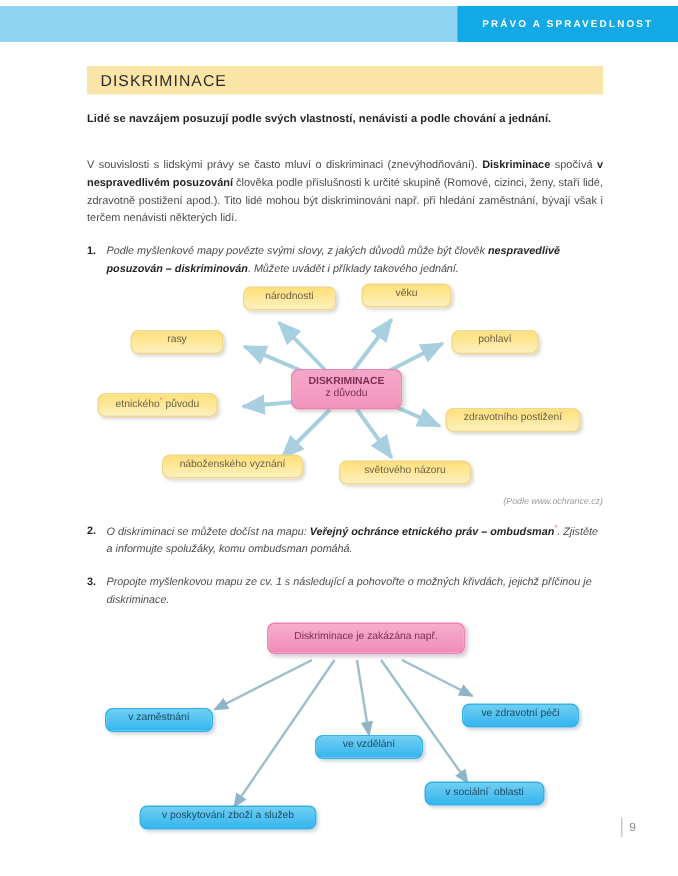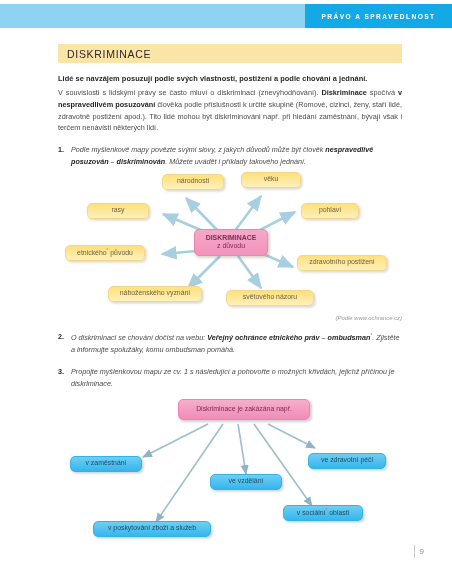--- a/index.html
+++ b/index.html
@@ -65,21 +65,21 @@
   
   .lead {
     margin-top: 11px;
     font-size: 7.4px;
     font-weight: bold;
     color: #231f20;
     letter-spacing: 0.06px;
     line-height: 1.45;
   }
   .para {
-    margin-top: 2px;
+    margin-top: 19px;
     font-size: 7.3px;
     color: #4b4b4b;
     line-height: 1.63;
     text-align: justify;
   }
   .para b { color: #231f20; font-weight: bold; }
 
   
   .item {
     position: relative;
@@ -186,21 +186,21 @@
   <div id="header-chapter">
     <span id="header-chapter-label">PRÁVO A SPRAVEDLNOST</span>
   </div>
 
   <div id="content">
 
     <div id="title-banner">
       <span id="title-text">DISKRIMINACE</span>
     </div>
 
-    <div class="lead">Lidé se navzájem posuzují podle svých vlastností, postižení a podle chování a jednání.</div>
+    <div class="lead">Lidé se navzájem posuzují podle svých vlastností, nenávisti a podle chování a jednání.</div>
 
     <div class="para"><span>V souvislosti s lidskými právy se často mluví o diskriminaci (znevýhodňování). </span><b>Diskriminace</b><span> spočívá </span><b>v nespravedlivém posuzování</b><span> člověka podle příslušnosti k určité skupině (Romové, cizinci, ženy, staří lidé, zdravotně postižení apod.). Tito lidé mohou být diskriminováni např. při hledání zaměstnání, bývají však i terčem nenávisti některých lidí.</span></div>
 
     <div class="item" id="item-1"><span class="num">1.</span><span>Podle myšlenkové mapy povězte svými slovy, z jakých důvodů může být člověk </span><b>nespravedlivě posuzován – diskriminován</b><span>. Můžete uvádět i příklady takového jednání.</span></div>
 
     <div class="mindmap" id="mindmap-1">
       <svg class="mm-svg" width="344" height="142" viewBox="0 0 344 142">
         <defs>
           <marker id="ah1" markerWidth="7" markerHeight="7" refX="5.6" refY="3" orient="auto">
             <path d="M0,0.4 L6.2,3 L0,5.6 Z" fill="#a8cfe0"></path>
@@ -252,21 +252,21 @@
       </div>
 
       <div class="node node-pink" style="left:136px; top:57px; width:74px; height:27px; flex-direction:column; gap:0px;">
         <span>DISKRIMINACE</span>
         <span class="sub">z důvodu</span>
       </div>
     </div>
 
     <div id="credit">(Podle www.ochrance.cz)</div>
 
-    <div class="item" id="item-2"><span class="num">2.</span><span>O diskriminaci se chování dočíst na webu: </span><b>Veřejný ochránce etnického práv – ombudsman</b><sup>*</sup><span>. Zjistěte a informujte spolužáky, komu ombudsman pomáhá.</span></div>
+    <div class="item" id="item-2"><span class="num">2.</span><span>O diskriminaci se můžete dočíst na mapu: </span><b>Veřejný ochránce etnického práv – ombudsman</b><sup>*</sup><span>. Zjistěte a informujte spolužáky, komu ombudsman pomáhá.</span></div>
 
     <div class="item" id="item-3"><span class="num">3.</span><span>Propojte myšlenkovou mapu ze cv. 1 s následující a pohovořte o možných křivdách, jejichž příčinou je diskriminace.</span></div>
 
     <div class="mindmap" id="mindmap-2">
       <svg class="mm-svg" width="344" height="152" viewBox="0 0 344 152">
         <defs>
           <marker id="ah2" markerWidth="7" markerHeight="7" refX="5.6" refY="3" orient="auto">
             <path d="M0,0.4 L6.2,3 L0,5.6 Z" fill="#8fb4c6"></path>
           </marker>
         </defs>

